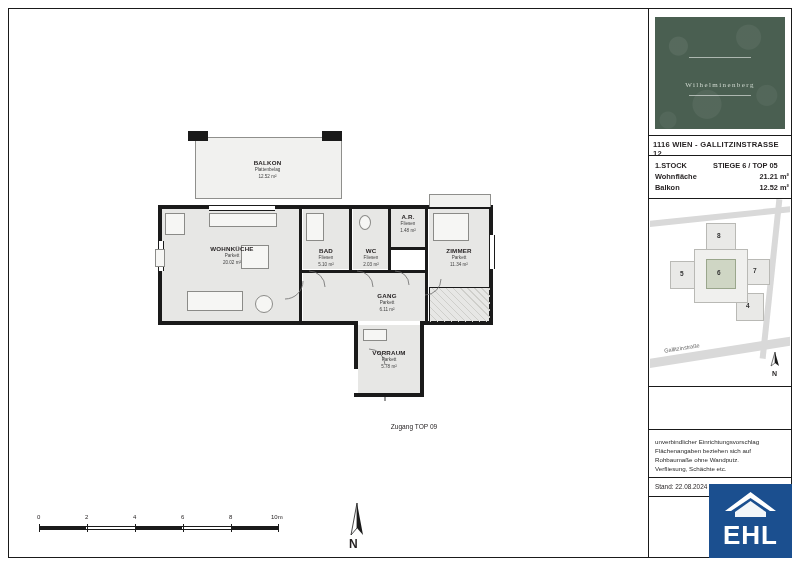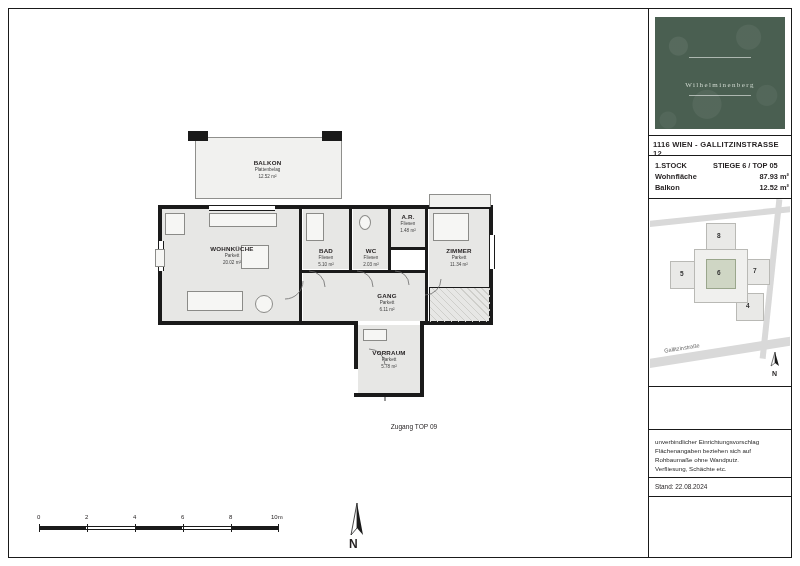--- a/index.html
+++ b/index.html
@@ -281,21 +281,21 @@
     <div class="addr">1116 WIEN - GALLITZINSTRASSE 12</div>
     <div class="hline" style="top:146px;"></div>
 
     <div class="facts">
       <div class="row">
         <span class="l">1.STOCK</span>
         <span class="c">STIEGE 6 / TOP 05</span>
       </div>
       <div class="row">
         <span class="l">Wohnfläche</span>
-        <span class="r">87.93 m²</span>
+        <span class="r">21.21 m²</span>
       </div>
       <div class="row">
         <span class="l">Balkon</span>
         <span class="r">12.52 m²</span>
       </div>
     </div>
 
     <div class="hline" style="top:189px;"></div>
 
     <div class="sitemap">
@@ -339,14 +339,21 @@
     <div class="disclaimer" style="white-space:pre-line;">unverbindlicher Einrichtungsvorschlag
 Flächenangaben beziehen sich auf
 Rohbaumaße ohne Wandputz.
 Verfliesung, Schächte etc.</div>
 
     <div class="hline" style="top:468px;"></div>
     <div class="stand">Stand: 22.08.2024</div>
     <div class="hline" style="top:487px;"></div>
   </div>
 
+  <div class="ehl">
+    <svg class="house" viewBox="0 0 55 26">
+      <path d="M27.5 1 L53 20 L47 20 L27.5 7 L8 20 L2 20 Z" fill="#ffffff"></path>
+      <path d="M27.5 10 L43 21 L43 26 L12 26 L12 21 Z" fill="#ffffff" opacity="0.95"></path>
+    </svg>
+    <div class="htxt">EHL</div>
+  </div>
 
 </div>
 
 </body></html>

